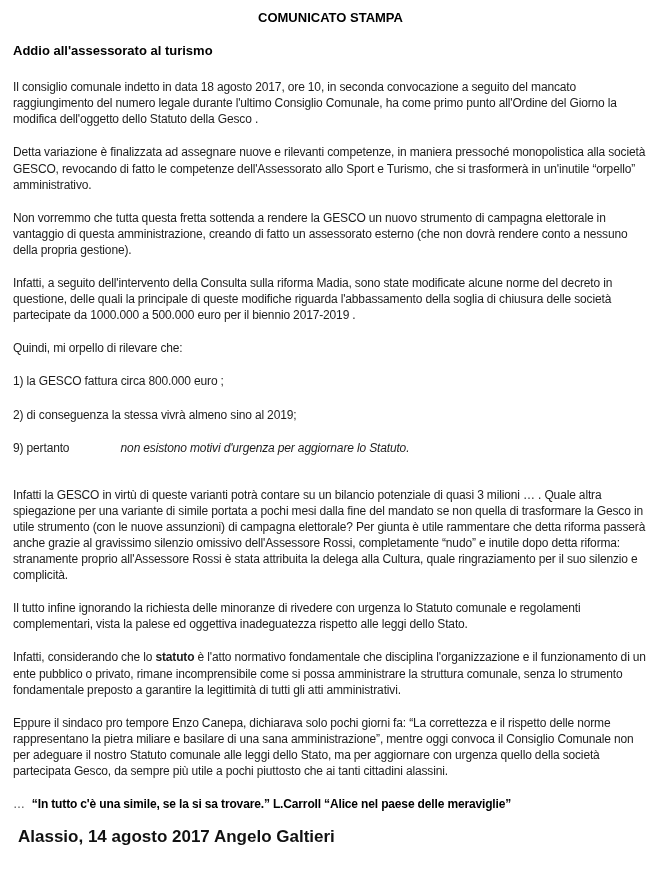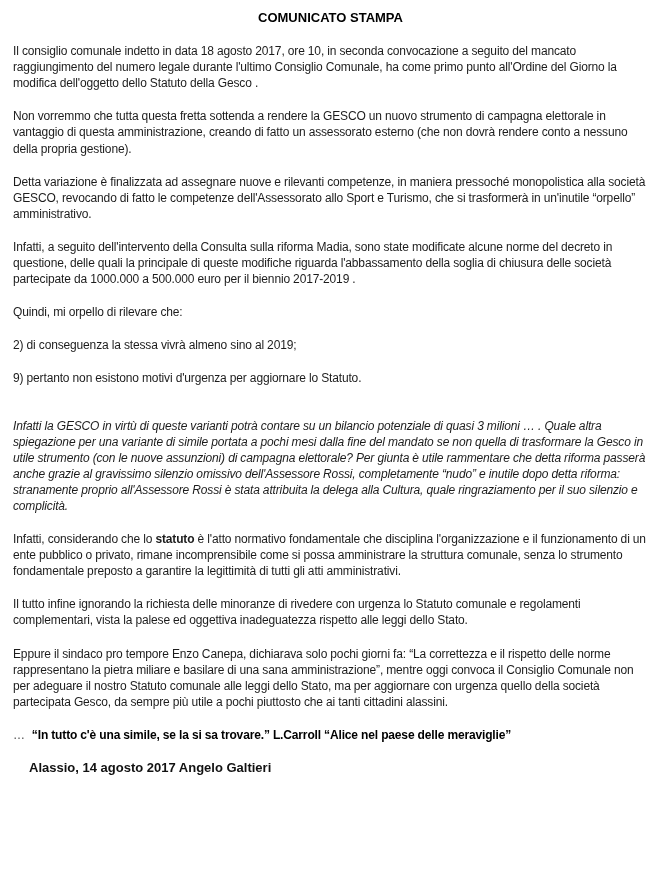--- a/index.html
+++ b/index.html
@@ -37,72 +37,75 @@
     font-weight: bold;
     font-size: 13px;
     letter-spacing: 0;
     color: #000000;
   }
   p {
     margin: 0 0 17px 0;
   }
   .gap-large {
     margin-top: 31px;
-    font-style: italic;
   }
   .italic-seg {
+    font-style: italic;
+    margin-left: 48px;
   }
   .bold-seg {
     font-weight: bold;
   }
   .quote-line {
     font-weight: bold;
     color: #000000;
   }
   .quote-ellipsis {
     font-weight: normal;
     color: #4a4a4a;
     margin-right: 7px;
   }
   .signature {
-    margin: 16px;
-    font-size: 13px;
+    margin: 5px;
+    font-size: 17px;
     font-weight: bold;
     letter-spacing: 0;
     color: #111111;
   }
 </style>
 </head>
 <body>
 
 <div class="page">
 
   <p class="doc-title">COMUNICATO STAMPA</p>
 
+  <p class="doc-heading">Addio all'assessorato al turismo</p>
 
   <p>Il consiglio comunale indetto in data 18 agosto 2017, ore 10, in seconda convocazione a seguito del mancato raggiungimento del numero legale durante l'ultimo Consiglio Comunale, ha come primo punto all'Ordine del Giorno la modifica dell'oggetto dello Statuto della Gesco .</p>
 
+  <p>Detta variazione è finalizzata ad assegnare nuove e rilevanti competenze, in maniera pressoché monopolistica alla società GESCO, revocando di fatto le competenze dell'Assessorato allo Sport e Turismo, che si trasformerà in un'inutile “orpello” amministrativo.</p>
+
   <p>Non vorremmo che tutta questa fretta sottenda a rendere la GESCO un nuovo strumento di campagna elettorale in vantaggio di questa amministrazione, creando di fatto un assessorato esterno (che non dovrà rendere conto a nessuno della propria gestione).</p>
-
-  <p>Detta variazione è finalizzata ad assegnare nuove e rilevanti competenze, in maniera pressoché monopolistica alla società GESCO, revocando di fatto le competenze dell'Assessorato allo Sport e Turismo, che si trasformerà in un'inutile “orpello” amministrativo.</p>
 
   <p>Infatti, a seguito dell'intervento della Consulta sulla riforma Madia, sono state modificate alcune norme del decreto in questione, delle quali la principale di queste modifiche riguarda l'abbassamento della soglia di chiusura delle società partecipate da 1000.000 a 500.000 euro per il biennio 2017-2019 .</p>
 
   <p>Quindi, mi orpello di rilevare che:</p>
 
+  <p>1) la GESCO fattura circa 800.000 euro ;</p>
 
   <p>2) di conseguenza la stessa vivrà almeno sino al 2019;</p>
 
   <p><span>9) pertanto </span><span class="italic-seg">non esistono motivi d'urgenza per aggiornare lo Statuto.</span></p>
 
   <p class="gap-large">Infatti la GESCO in virtù di queste varianti potrà contare su un bilancio potenziale di quasi 3 milioni … . Quale altra spiegazione per una variante di simile portata a pochi mesi dalla fine del mandato se non quella di trasformare la Gesco in utile strumento (con le nuove assunzioni) di campagna elettorale? Per giunta è utile rammentare che detta riforma passerà anche grazie al gravissimo silenzio omissivo dell'Assessore Rossi, completamente “nudo” e inutile dopo detta riforma: stranamente proprio all'Assessore Rossi è stata attribuita la delega alla Cultura, quale ringraziamento per il suo silenzio e complicità.</p>
 
+  <p>Il tutto infine ignorando la richiesta delle minoranze di rivedere con urgenza lo Statuto comunale e regolamenti complementari, vista la palese ed oggettiva inadeguatezza rispetto alle leggi dello Stato.</p>
+
   <p><span>Infatti, considerando che lo </span><span class="bold-seg">statuto</span><span> è l'atto normativo fondamentale che disciplina l'organizzazione e il funzionamento di un ente pubblico o privato, rimane incomprensibile come si possa amministrare la struttura comunale, senza lo strumento fondamentale preposto a garantire la legittimità di tutti gli atti amministrativi.</span></p>
-
-  <p>Il tutto infine ignorando la richiesta delle minoranze di rivedere con urgenza lo Statuto comunale e regolamenti complementari, vista la palese ed oggettiva inadeguatezza rispetto alle leggi dello Stato.</p>
 
   <p>Eppure il sindaco pro tempore Enzo Canepa, dichiarava solo pochi giorni fa: “La correttezza e il rispetto delle norme rappresentano la pietra miliare e basilare di una sana amministrazione”, mentre oggi convoca il Consiglio Comunale non per adeguare il nostro Statuto comunale alle leggi dello Stato, ma per aggiornare con urgenza quello della società partecipata Gesco, da sempre più utile a pochi piuttosto che ai tanti cittadini alassini.</p>
 
   <p class="quote-line"><span class="quote-ellipsis">…</span><span>“In tutto c'è una simile, se la si sa trovare.” L.Carroll “Alice nel paese delle meraviglie”</span></p>
 
   <p class="signature">Alassio, 14 agosto 2017 Angelo Galtieri</p>
 
 </div>
 
 </body></html>

